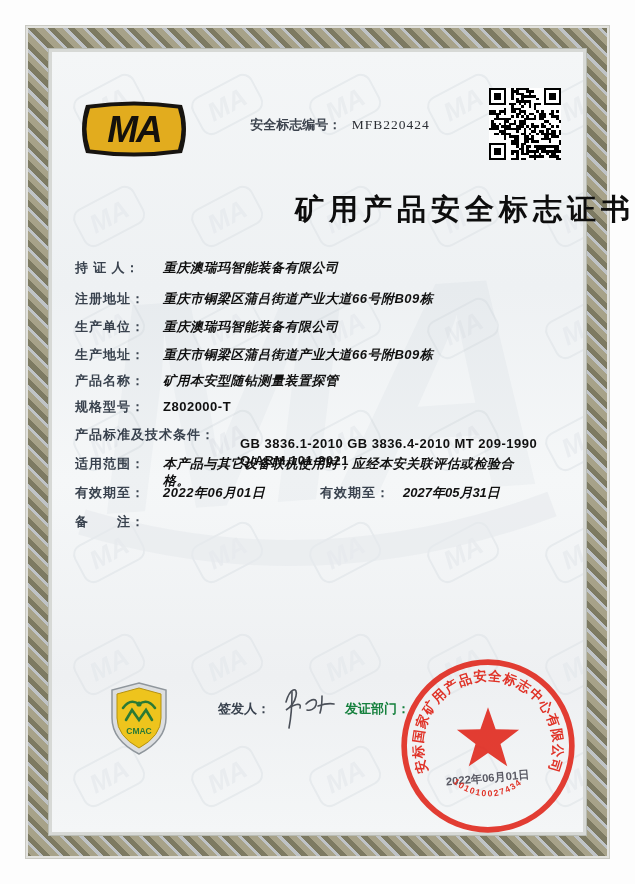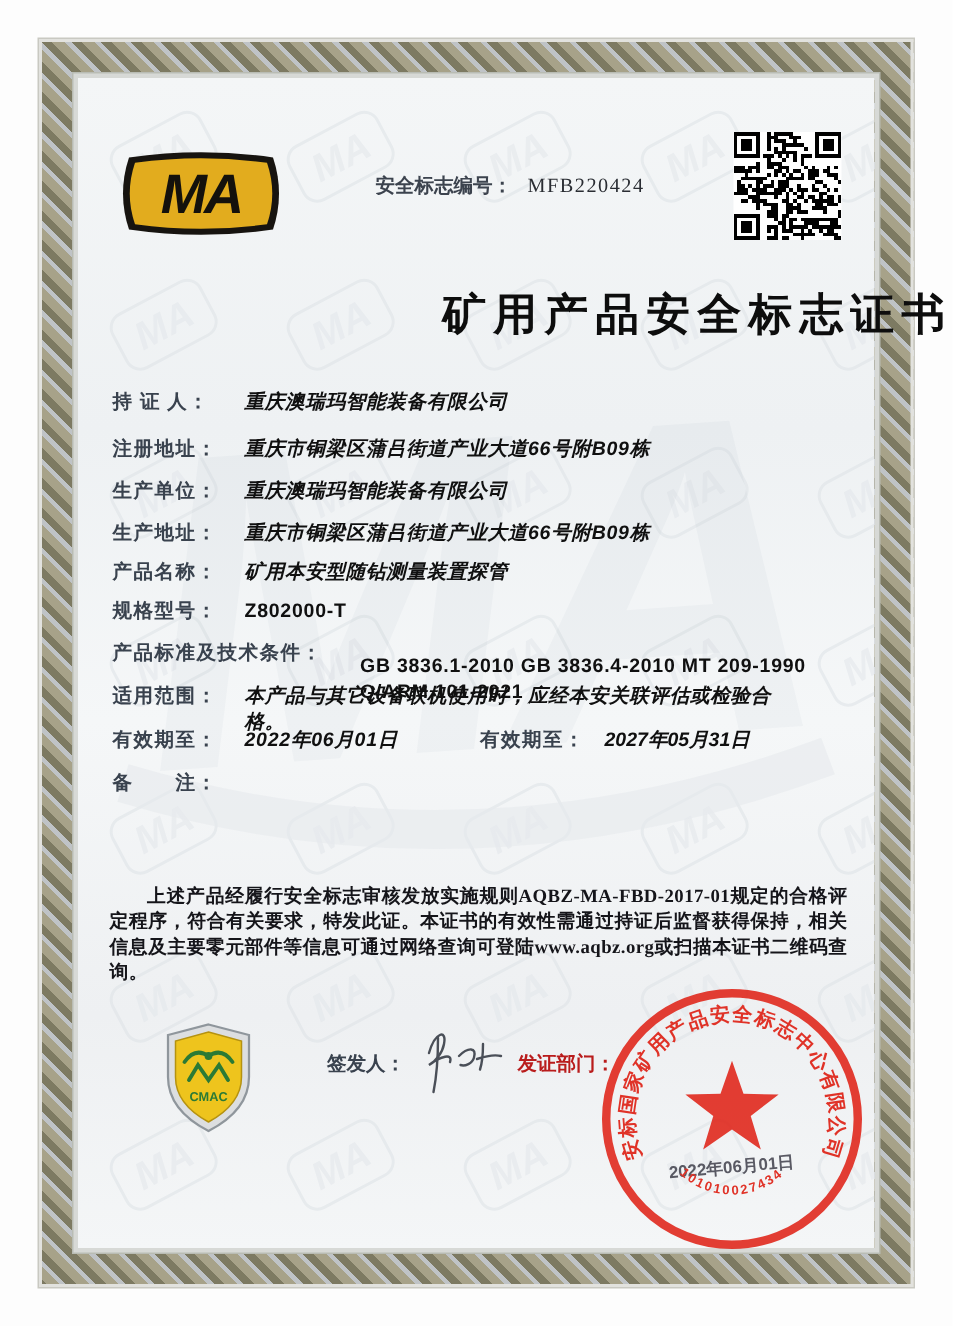--- a/index.html
+++ b/index.html
@@ -38,21 +38,21 @@
   .row .lbl2{position:absolute;left:245px;top:0;font-family:"Liberation Serif",serif;font-weight:700;color:#39424e;white-space:nowrap;letter-spacing:1px;}
   .row .val2{position:absolute;left:328px;top:0;font-weight:700;font-style:italic;color:#101010;}
   
   .statement{position:absolute;left:73px;top:589px;width:492px;
     font-family:"Liberation Serif",serif;font-weight:700;font-size:12.5px;line-height:17px;
     color:#15151a;text-align:justify;text-indent:2em;letter-spacing:0.3px;}
   
   .cmac{position:absolute;left:106px;top:680px;}
   .sig-lbl{position:absolute;left:218px;top:700px;font-family:"Liberation Serif",serif;font-weight:700;font-size:13px;color:#39424e;}
   .signature{position:absolute;left:272px;top:678px;}
-  .dept-lbl{position:absolute;left:345px;top:700px;font-family:"Liberation Serif",serif;font-weight:700;font-size:13px;color:#b91c1c;}
+  .dept-lbl{position:absolute;left:345px;top:700px;font-family:"Liberation Serif",serif;font-weight:700;font-size:13px;color:#15803d;}
   .seal{position:absolute;left:398px;top:656px;width:180px;height:180px;opacity:0.93;}
 </style>
 </head>
 <body>
 
 <div class="page">
   <div class="frame"></div>
   <div class="inner">
 
     <svg class="wm-layer" width="531" height="780">
@@ -444,21 +444,20 @@
   <div class="row" style="top:484px">
     <span class="lbl">有效期至：</span>
     <span class="val">2022年06月01日</span>
     <span class="lbl2">有效期至：</span>
     <span class="val2">2027年05月31日</span>
   </div>
   <div class="row" style="top:513px">
     <span class="lbl">备　　注：</span>
   </div>
 
-  <div class="statement">上述产品经履行安全标志审核发放实施规则AQBZ-MA-FBD-2017-01规定的合格评定程序，符合有关要求，特发此证。本证书的有效性需通过持证后监督获得保持，相关信息及主要零元部件等信息可通过网络查询可登陆www.aqbz.org或扫描本证书二维码查询。</div>
 
   <svg class="cmac" width="66" height="80" viewBox="0 0 66 80">
     <path d="M33,3 L60,10 V38 Q60,60 33,74 Q6,60 6,38 V10 Z" fill="#dcdee0" stroke="#8f969c" stroke-width="1.5"></path>
     <path d="M33,8 L55,14 V38 Q55,56 33,68 Q11,56 11,38 V14 Z" fill="#eec41d" stroke="#b59210" stroke-width="1"></path>
     <g stroke="#2b7a35" stroke-width="2.6" fill="none" stroke-linecap="round">
       <path d="M17,28 Q24,18 33,24"></path>
       <path d="M49,28 Q42,18 33,24"></path>
       <path d="M20,40 L26,30 L33,40 L40,30 L46,40"></path>
     </g>
     <circle cx="33" cy="24" r="2.6" fill="#2b7a35"></circle>

